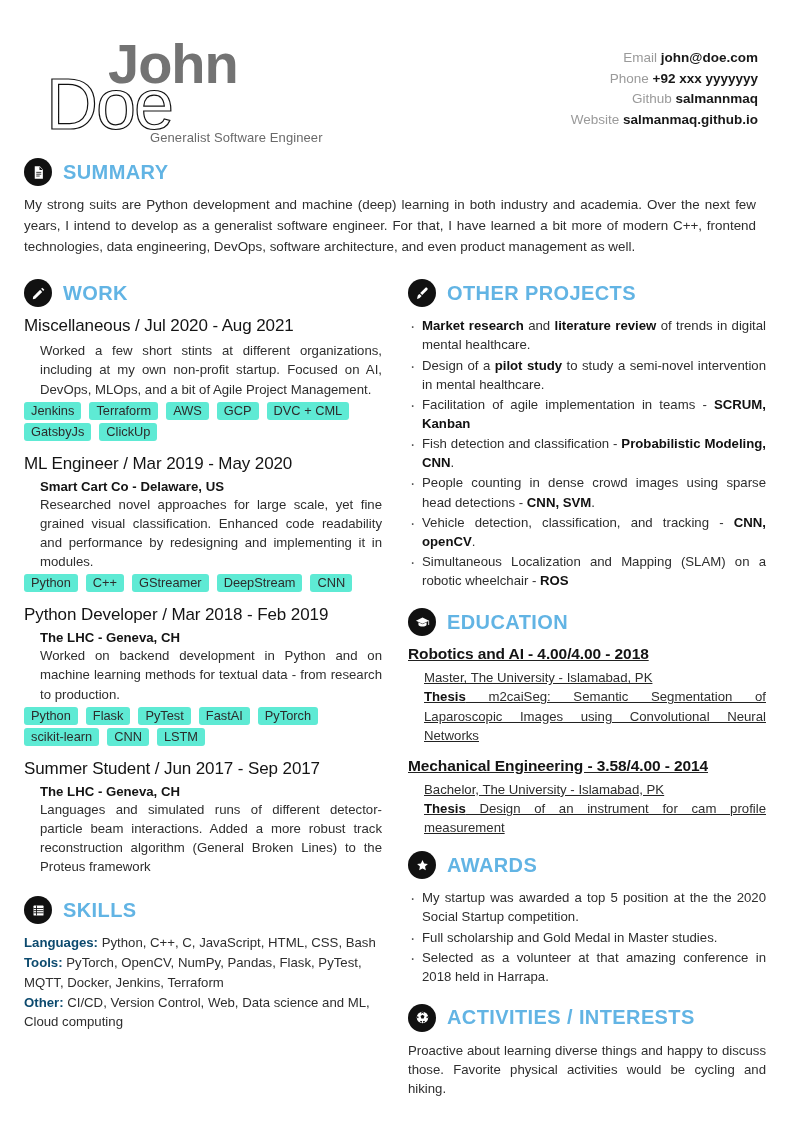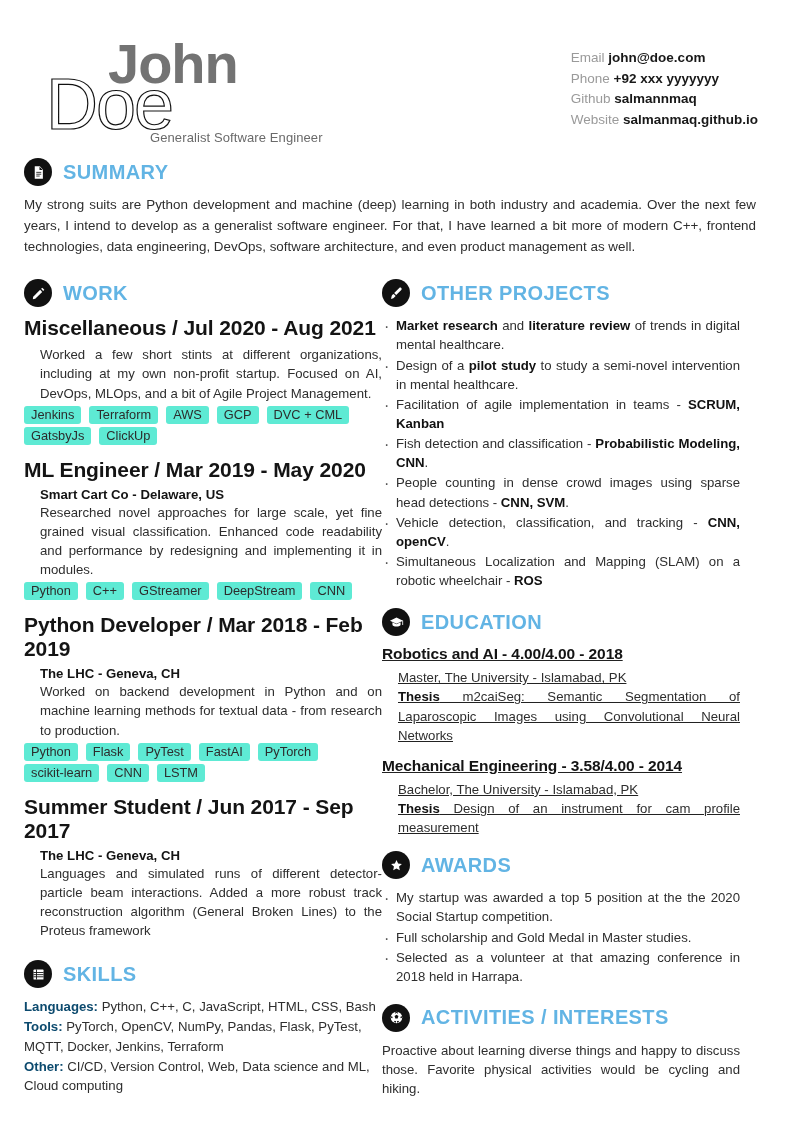--- a/index.html
+++ b/index.html
@@ -67,21 +67,21 @@
   .job-title {
     position: absolute;
     left: 126px;
     top: 108px;
     font-size: 13px;
     color: #6a6a6a;
     letter-spacing: 0.1px;
   }
 
   .contact {
-    text-align: left;
+    text-align: right;
     padding-top: 26px;
     font-size: 13.5px;
     line-height: 1.52;
     color: #8a8a8a;
   }
   .contact .label { color: #9a9a9a; font-weight: 400; }
   .contact .value { color: #181818; font-weight: 700; }
 
   
   .sec-head {
@@ -116,31 +116,32 @@
     font-size: 13.4px;
     line-height: 1.55;
     color: #2e2e2e;
     text-align: justify;
     padding-right: 2px;
   }
 
   
   .columns {
     display: flex;
+    gap: 26px;
     margin-top: 22px;
   }
   .col-left { width: 358px; flex: 0 0 358px; }
   .col-right { width: 358px; flex: 0 0 358px; }
 
   
   .entry { margin-bottom: 13px; }
 
   .entry-title {
-    font-size: 21px;
-    font-weight: 700;
+    font-size: 17px;
+    font-weight: 400;
     color: #141414;
     margin-bottom: 5px;
     letter-spacing: -0.1px;
   }
 
   .entry-body { padding-left: 16px; }
 
   .entry-org {
     font-size: 13.2px;
     font-weight: 700;

